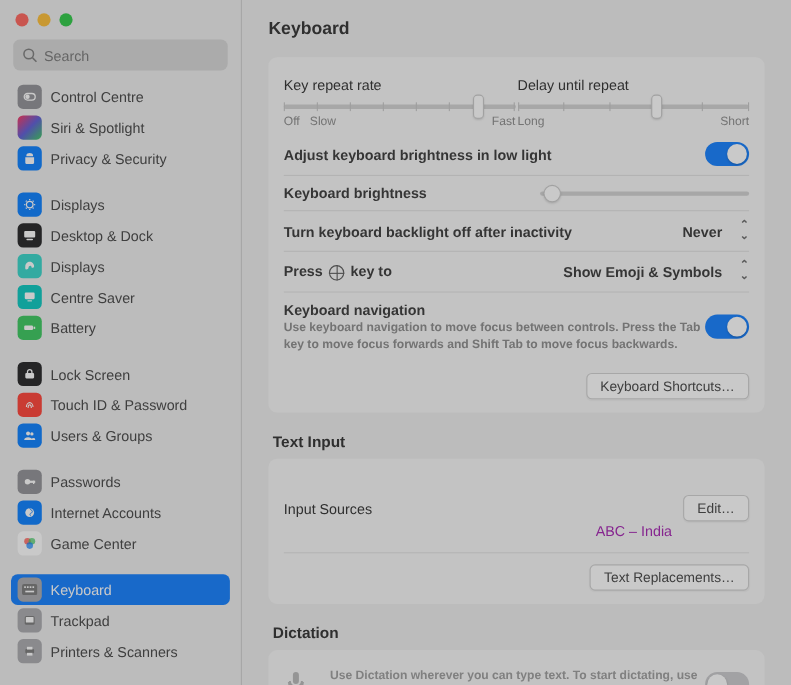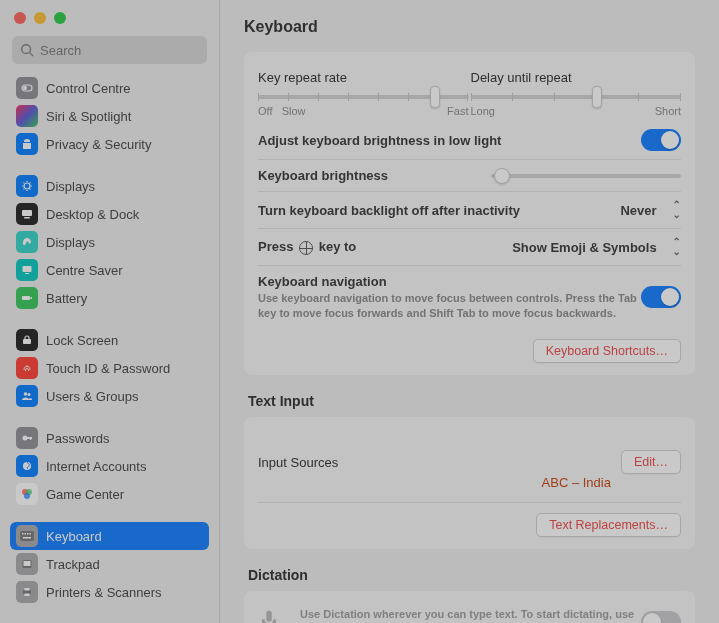--- a/index.html
+++ b/index.html
@@ -73,27 +73,27 @@
   .toggle.off { background:#c9c9cc;}
   .toggle .thumb { position: absolute; top: 2px; right: 2px; width: 18px; height: 18px; background: #fff; border-radius: 50%; box-shadow: 0 1px 2px rgba(0,0,0,.25); }
   .toggle.off .thumb { right:auto; left:2px; }
 
   .bright-track { flex:1; max-width:190px; height:4px; background:#d0d0d0; border-radius:2px; position:relative; }
   .bright-track .bknob { position:absolute; left:6%; top:50%; transform:translate(-50%,-50%); width:16px; height:16px; border-radius:50%; background:#fff; border:1px solid #c8c8c8; box-shadow:0 1px 2px rgba(0,0,0,.15);}
 
   .select-like { color:#333; font-size:13px; display:flex; align-items:center; gap:16px; }
   .chev { font-size:10px; color:#666; line-height:1; }
 
-  .btn { background:#fff; border:1px solid #d0d0d0; border-radius:5px; padding:4px 12px; font-size:12.5px; color:#ef4444; box-shadow:0 1px 1px rgba(0,0,0,.04);text-align:right; }
+  .btn { background:#fff; border:1px solid #d0d0d0; border-radius:5px; padding:4px 12px; font-size:12.5px; color:#404040; box-shadow:0 1px 1px rgba(0,0,0,.04);text-align:right; }
   .btn-row { display:flex; justify-content:flex-end; padding-top:10px; }
 
   .section-title { font-size:14px; font-weight:700; margin:0 4px 8px 4px; }
 
   .input-src-row { display:flex; align-items:center; justify-content:space-between; padding:6px 0;}
-  .input-src-row .val { color:#c2410c; font-size:13px; margin-right:10px;margin-top:40px;}
+  .input-src-row .val { color:#a21caf; font-size:13px; margin-right:10px;margin-top:40px;}
 
   .dictation-desc { display:flex; align-items:flex-start; gap:20px; }
   .mic-icon { width:22px; height:22px; color:#b8b8b8; flex-shrink:0; margin-top:2px;}
   .dict-text { font-size:11px; color:#9a9a9a; line-height:1.4; flex:1; }
 
   .globe { display:inline-block; width:14px; height:14px; border:1.3px solid #555; border-radius:50%; position:relative; vertical-align:middle; margin:0 2px;}
   .globe:before { content:""; position:absolute; left:50%; top:-1px; bottom:-1px; width:1px; background:#555; }
   .globe:after { content:""; position:absolute; top:50%; left:-1px; right:-1px; height:1px; background:#555; }
 
   svg { display:block; }

